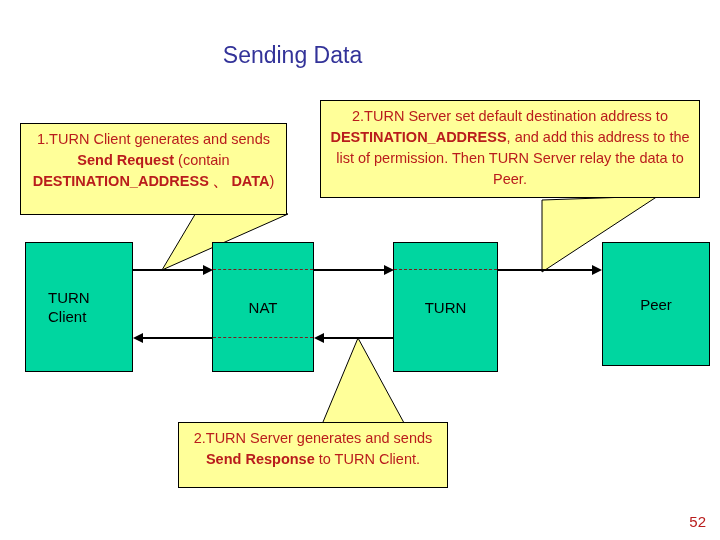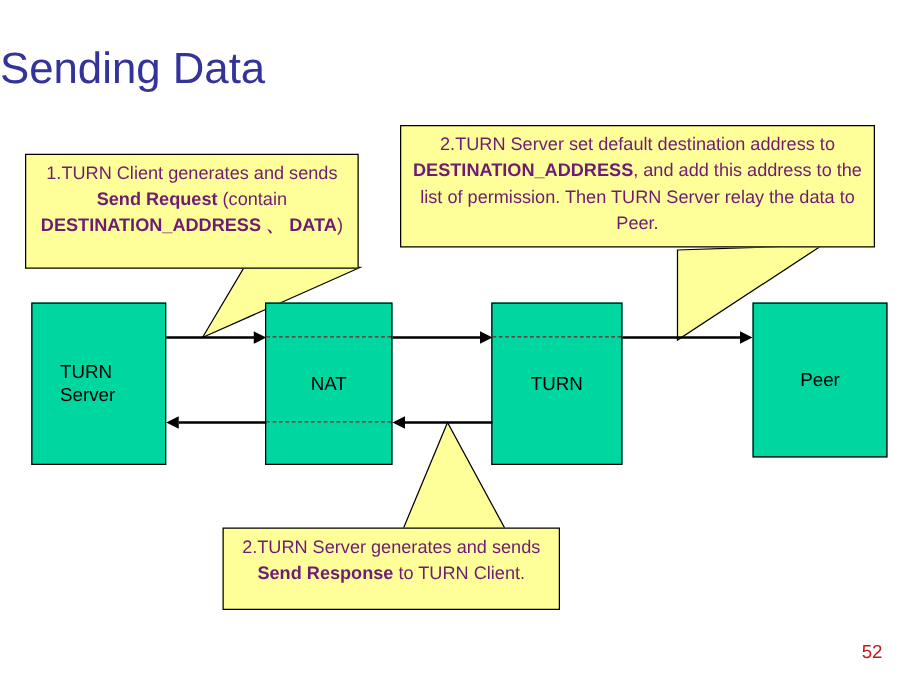--- a/index.html
+++ b/index.html
@@ -17,21 +17,22 @@
     background: #ffffff;
     overflow: hidden;
   }
 
   
   #slide-title {
     position: absolute;
     left: 0;
     top: 34px;
     width: 585px;
-    font-size: 35px;
+    text-align: center;
+    font-size: 23px;
     line-height: 42px;
     font-weight: normal;
     color: #333399;
     letter-spacing: 0px;
     white-space: nowrap;
   }
 
   
   .node-box {
     position: absolute;
@@ -87,21 +88,21 @@
     border-bottom: 5px solid transparent;
     border-right: 10px solid #000000;
   }
 
   
   .callout {
     position: absolute;
     background: #FFFF99;
     border: 1px solid #000000;
     box-sizing: border-box;
-    color: #701a75;
+    color: #b91c1c;
     font-size: 14.5px;
     line-height: 21px;
     text-align: center;
     padding: 5px 8px;
     z-index: 6;
   }
   .callout b { font-weight: bold; }
 
   .callout-tail {
     position: absolute;
@@ -172,21 +173,21 @@
   <div class="arrow-head arrow-left" style="left:133px; top:333px;"></div>
 
   <div class="conn-dashed" style="left:213px; top:337px; width:100px;"></div>
 
   <div class="conn" style="left:324px; top:337px; width:70px;"></div>
   <div class="arrow-head arrow-left" style="left:314px; top:333px;"></div>
 
   <div class="node-box node-left" id="node-turn-client">
     <div class="node-label">
       <div>TURN</div>
-      <div>Server</div>
+      <div>Client</div>
     </div>
   </div>
 
   <div class="node-box node-center" id="node-nat">
     <div class="node-label">
       <div>NAT</div>
     </div>
   </div>
 
   <div class="node-box node-center" id="node-turn-server">

